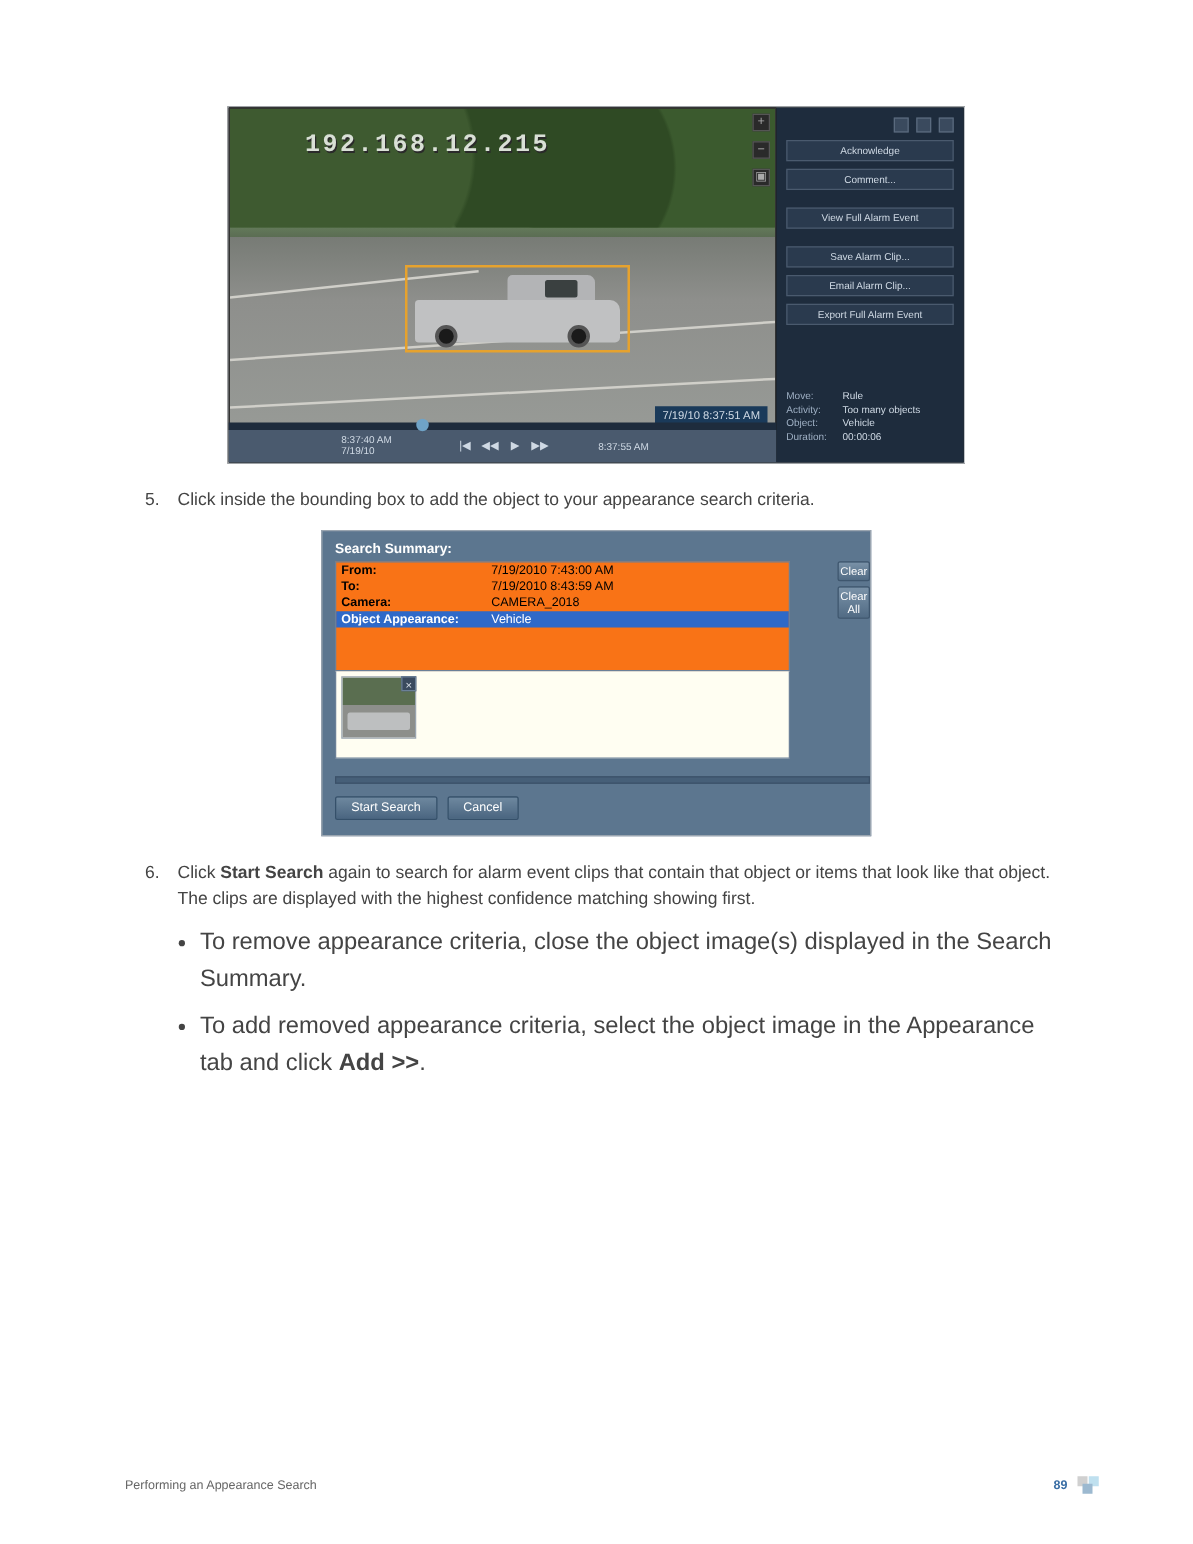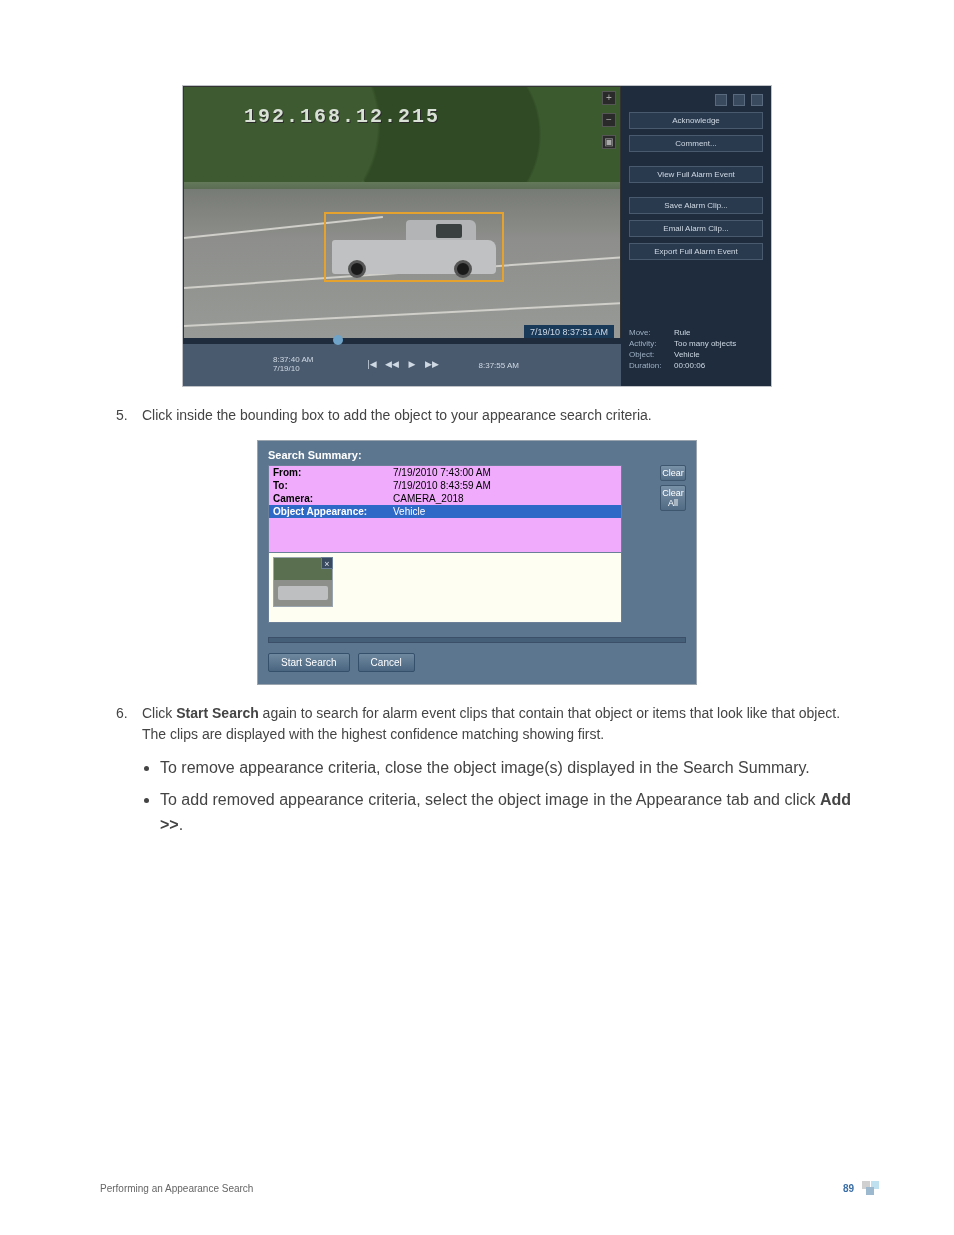--- a/index.html
+++ b/index.html
@@ -75,21 +75,21 @@
     color:#cfd9e4; font-size:9px; padding:2px 6px;
   }
   .frame-ctl-col {
     position:absolute; top:4px; right:4px; display:flex; flex-direction:column; gap:8px;
   }
   .frame-ctl-col span {
     width:14px; height:14px; background:#2a2a2a; border:1px solid #555; color:#aaa;
     font-size:10px; line-height:12px; text-align:center;
   }
   .timeline-bar {
-    background:#4a5a6e; height:42px; position:relative; display:flex; align-items:center;
+    background:#4a5a6e; height:26px; position:relative; display:flex; align-items:center;
     color:#cfd9e4; font-size:8px;
   }
   .timeline-slider {
     position:absolute; top:-6px; left:0; right:0; height:6px; background:#1e2c3d;
   }
   .timeline-knob {
     position:absolute; top:-9px; left:150px; width:10px; height:10px; border-radius:50%; background:#6fa3c7;
   }
   .tl-left { margin-left:90px; line-height:1.1; }
   .tl-right { position:absolute; right:102px; }
@@ -116,33 +116,33 @@
   }
   .vr-spacer { flex:1; }
   .vr-meta { font-size:8px; display:grid; grid-template-columns:45px auto; row-gap:2px; margin-bottom:6px; }
   .vr-meta .k { color:#9fb0c4; }
 
   
   ol { list-style:none; }
   .step { display:flex; margin: 18px 0 0 16px; font-size:14px; color:#444; line-height:1.5; }
   .step .num { width:26px; flex-shrink:0; }
   .step .txt { flex:1; }
-  ul.bullets { list-style:disc; margin:10px 0 0 60px; font-size:16px; color:#444; line-height:1.6; }
+  ul.bullets { list-style:disc; margin:10px 0 0 60px; font-size:19px; color:#444; line-height:1.6; }
   ul.bullets li { margin-bottom:6px; }
 
   
   .summary {
     width: 440px; margin: 14px auto 4px auto;
     background:#5c768f; border:1px solid #9aa5b0;
-    color:#fff; font-size:10px; padding:8px 10px 12px 10px;
+    color:#fff; font-size:10px; padding:8px 0 12px 10px;
   }
   .summary-title { font-weight:bold; margin-bottom:4px; font-size:11px; }
   .summary-table-wrap { display:flex; gap:8px; }
   .summary-table {
-    flex:1; background:#f0abfc; color:#000; border:1px solid #6b8098;
+    flex:1; background:#f97316; color:#000; border:1px solid #6b8098;
   }
   .srow { display:flex; padding:1px 4px; font-size:10px; }
   .srow .lbl { width:120px; font-weight:bold; }
   .srow.selected { background:#2f69c8; color:#fff; }
   .srow.selected .lbl { color:#fff; }
   .summary-btns { display:flex; flex-direction:column; gap:4px; width:56px; }
   .summary-btn {
     background: linear-gradient(to bottom,#7a92a8,#516b84);
     border:1px solid #3e566e; color:#fff; font-size:9px;
     text-align:center; padding:2px 0; border-radius:2px;margin-left:30px;

